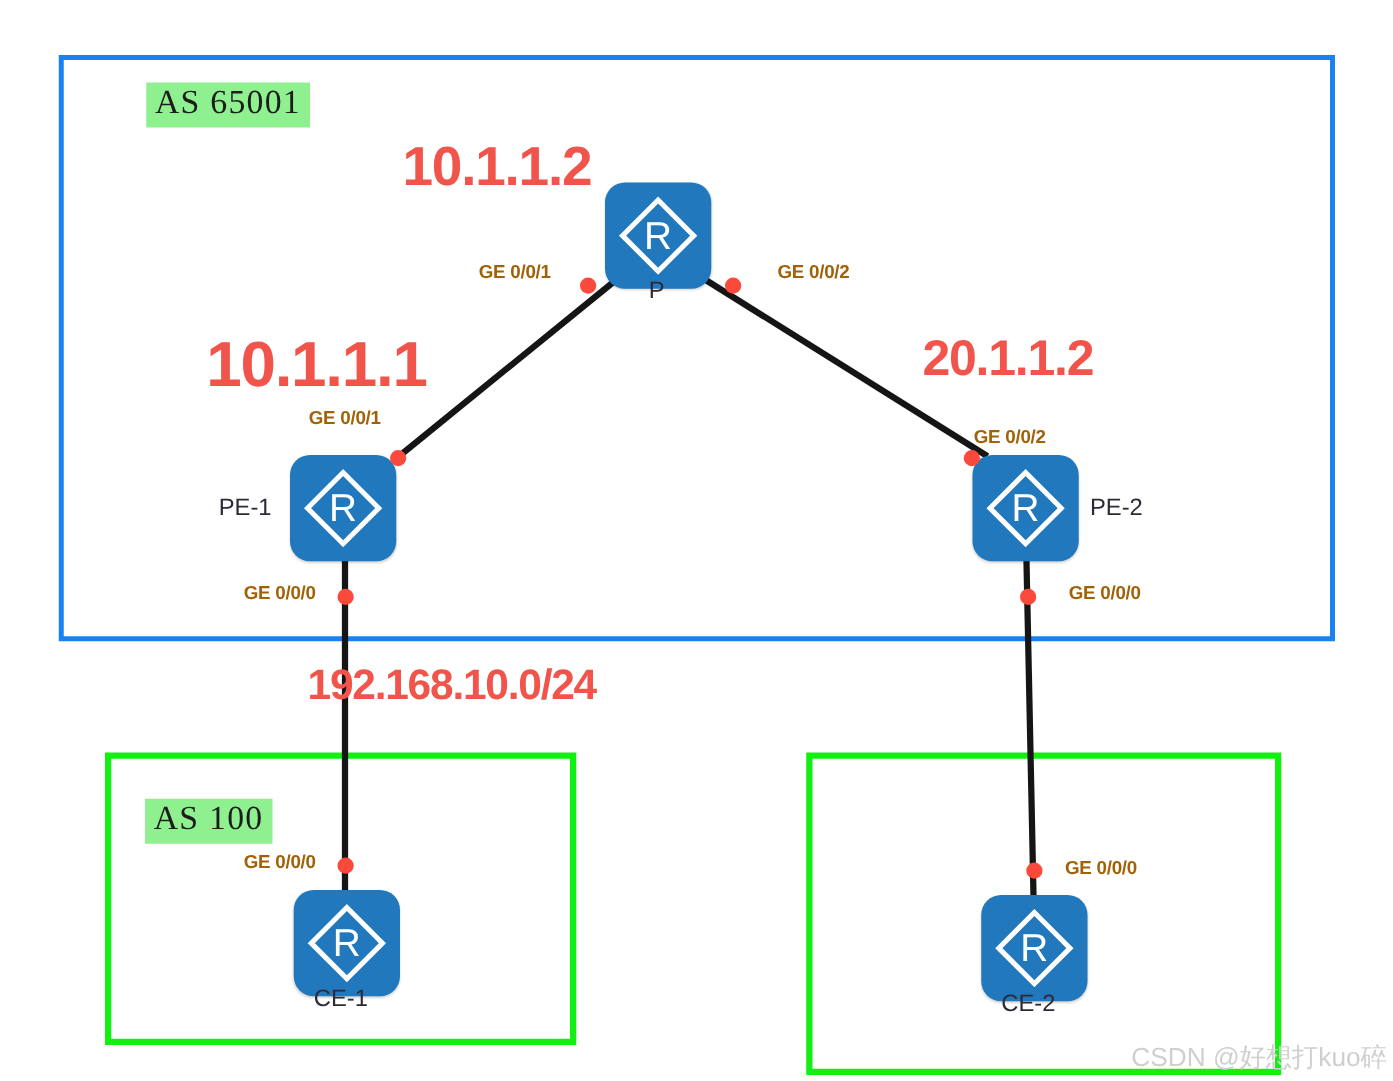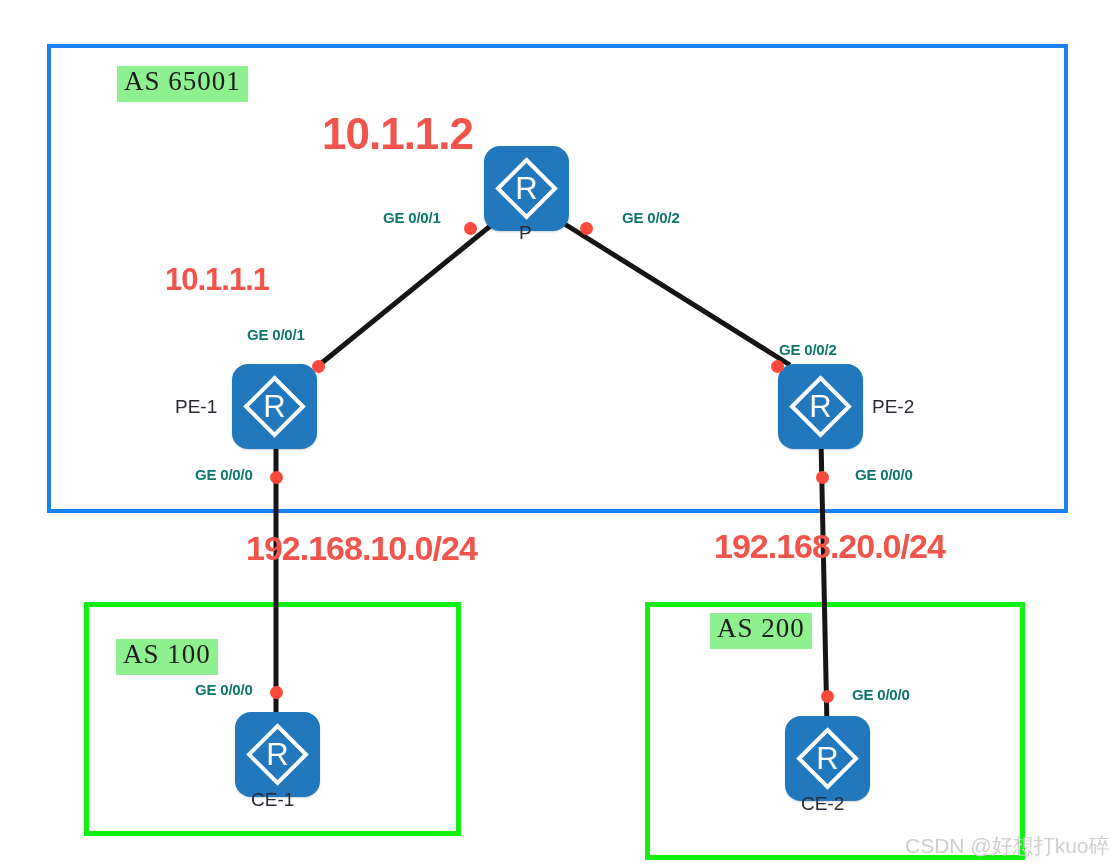--- a/index.html
+++ b/index.html
@@ -75,21 +75,21 @@
     color: #2b2b38;
     white-space: nowrap;
   }
 
   
   .iface {
     position: absolute;
     font-family: "Liberation Sans", sans-serif;
     font-size: 15px;
     font-weight: bold;
-    color: #0f766e;
+    color: #a16207;
     white-space: nowrap;
     letter-spacing: -0.2px;
   }
 
   
   .ip {
     position: absolute;
     font-family: "Liberation Sans", sans-serif;
     font-weight: bold;
     color: #f1544a;
@@ -123,21 +123,20 @@
   <div class="zone zone-core" style="left:47px; top:44px; width:1021px; height:469px;"></div>
 
   <div class="zone zone-edge" style="left:84px; top:602px; width:377px; height:234px;"></div>
 
   <div class="zone zone-edge" style="left:645px; top:602px; width:380px; height:258px;"></div>
 
   <div class="as-label" style="left:117px; top:66px;">AS 65001</div>
 
   <div class="as-label" style="left:116px; top:639px;">AS 100</div>
 
-  <div class="as-label" style="left:710px; top:613px;">AS 200</div>
 
   <svg id="links" viewBox="0 0 1114 865">
 
     <line x1="318" y1="366" x2="494" y2="223" stroke="#151515" stroke-width="5"></line>
 
     <line x1="563" y1="223" x2="790" y2="365" stroke="#151515" stroke-width="5"></line>
 
     <line x1="276" y1="440" x2="276" y2="722" stroke="#151515" stroke-width="5"></line>
 
     <line x1="821" y1="440" x2="827" y2="726" stroke="#151515" stroke-width="5"></line>
@@ -209,22 +208,22 @@
 
   <div class="iface" style="left:855px; top:466px;">GE 0/0/0</div>
 
   <div class="iface" style="left:195px; top:681px;">GE 0/0/0</div>
 
   <div class="iface" style="left:852px; top:686px;">GE 0/0/0</div>
 
   <div class="ip" style="left:322px; top:109px; font-size:44px;">10.1.1.2</div>
 
 
-  <div class="ip" style="left:165px; top:262px; font-size:31px;">10.1.1.1</div>
-
+  <div class="ip" style="left:165px; top:262px; font-size:51px;">10.1.1.1</div>
+
+  <div class="ip" style="left:738px; top:265px; font-size:40px;">20.1.1.2</div>
 
   <div class="ip" style="left:246px; top:529px; font-size:34px;">192.168.10.0/24</div>
 
-  <div class="ip" style="left:714px; top:527px; font-size:34px;">192.168.20.0/24</div>
 
   <div class="watermark" style="left:905px; top:832px;">CSDN @好想打kuo碎</div>
 
 </div>
 
 </body></html>

